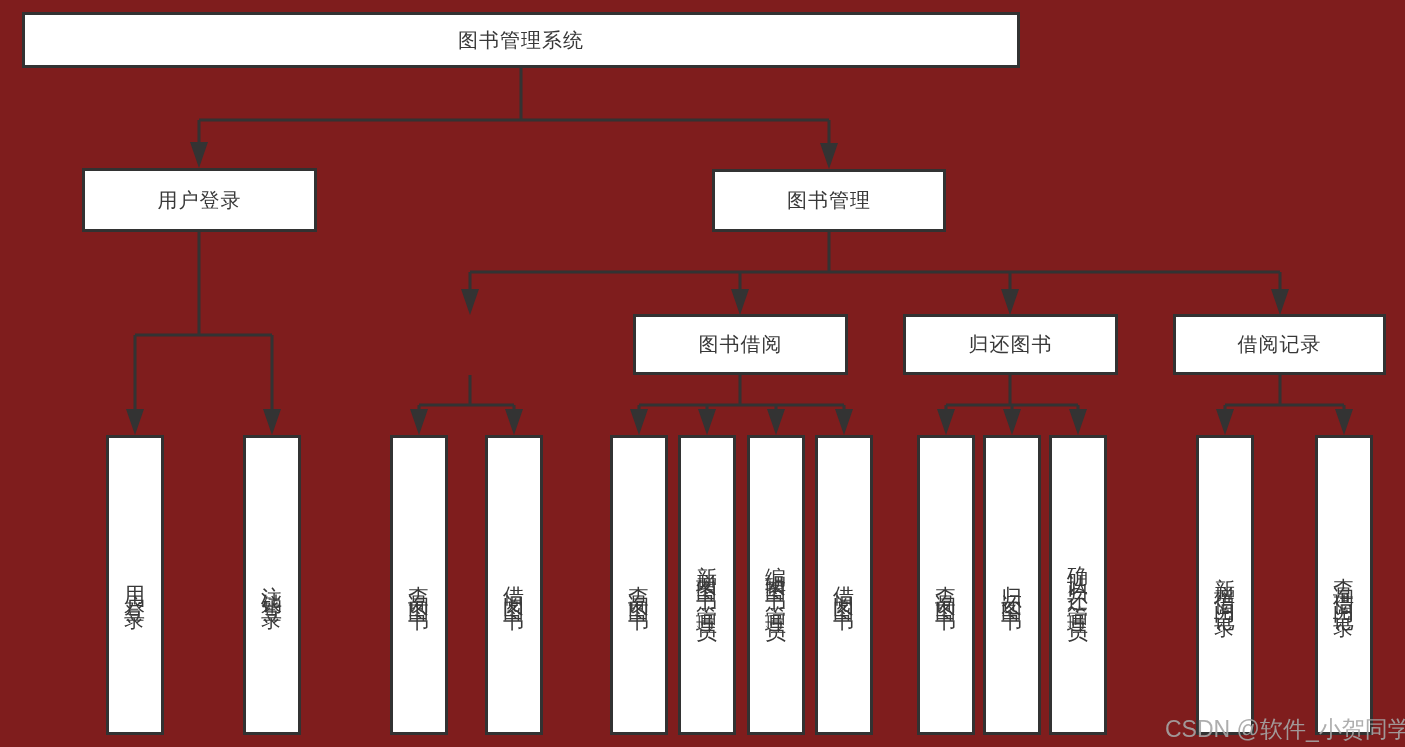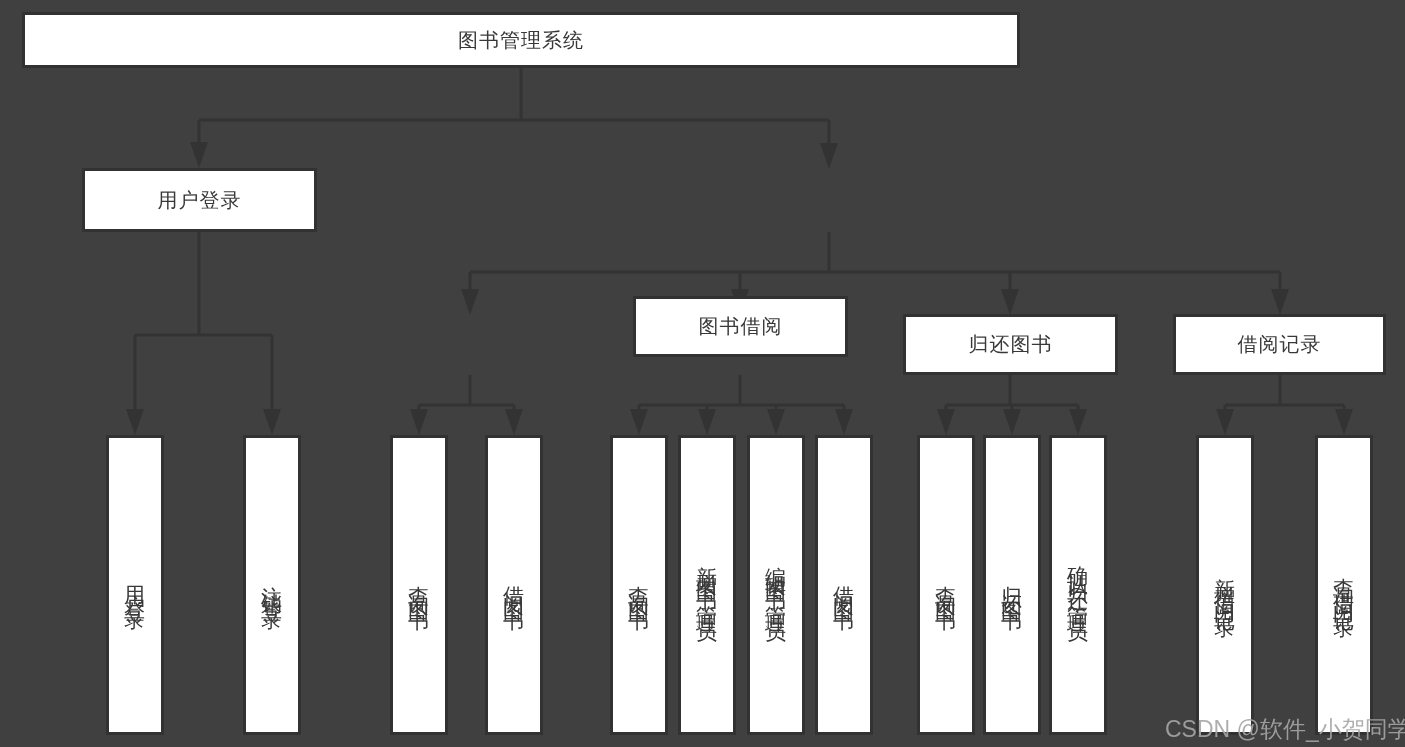--- a/index.html
+++ b/index.html
@@ -1,19 +1,19 @@
 <!DOCTYPE html>
 <html><head>
 <meta charset="utf-8">
 <style>
   html,body{margin:0;padding:0;background:#ffffff;}
   .canvas{
     position:relative;
     width:1405px;height:747px;
-    background:#404040;
+    background:#7f1d1d;
     font-family:"Liberation Sans","DejaVu Sans",sans-serif;
     overflow:hidden;
   }
   .connectors{position:absolute;left:0;top:0;z-index:1;}
   .box{
     position:absolute;
     box-sizing:border-box;
     background:#ffffff;
     border:3px solid #323232;
     color:#383838;
@@ -74,22 +74,23 @@
       <polygon points="1003,409 1021,409 1012,435"></polygon>
       <polygon points="1069,409 1087,409 1078,435"></polygon>
       <polygon points="1216,409 1234,409 1225,435"></polygon>
       <polygon points="1335,409 1353,409 1344,435"></polygon>
     </g>
   </svg>
 
   <div class="box h" style="left:22px;top:12px;width:998px;height:56px">图书管理系统</div>
 
   <div class="box h" style="left:82px;top:168px;width:235px;height:64px">用户登录</div>
+  <div class="box h" style="left:712px;top:169px;width:234px;height:63px">图书管理</div>
 
-  <div class="box h" style="left:633px;top:296px;width:215px;height:61px">图书借阅</div>
+  <div class="box h" style="left:633px;top:314px;width:215px;height:61px">图书借阅</div>
   <div class="box h" style="left:903px;top:314px;width:215px;height:61px">归还图书</div>
   <div class="box h" style="left:1173px;top:314px;width:213px;height:61px">借阅记录</div>
 
   <div class="box v" style="left:106px">用户登录</div>
   <div class="box v" style="left:243px">注销登录</div>
 
   <div class="box v" style="left:390px">查询图书</div>
   <div class="box v" style="left:485px">借阅图书</div>
 
   <div class="box v" style="left:610px">查询图书</div>

